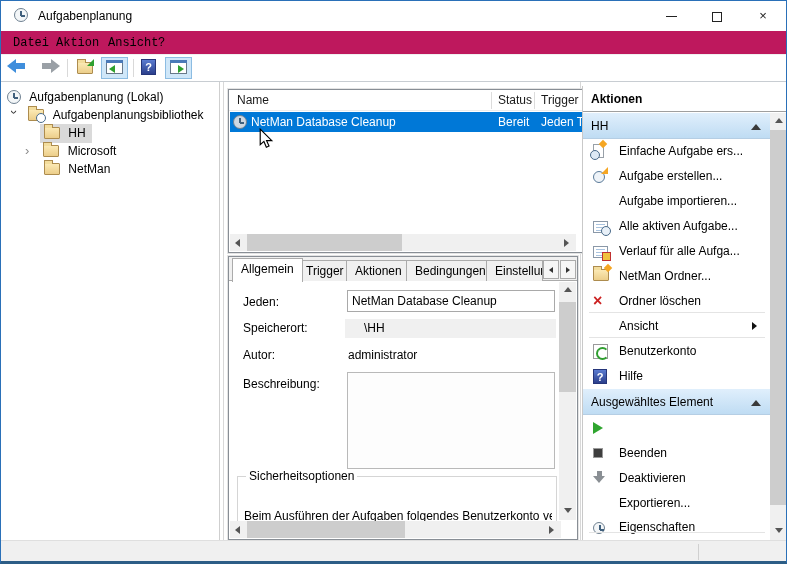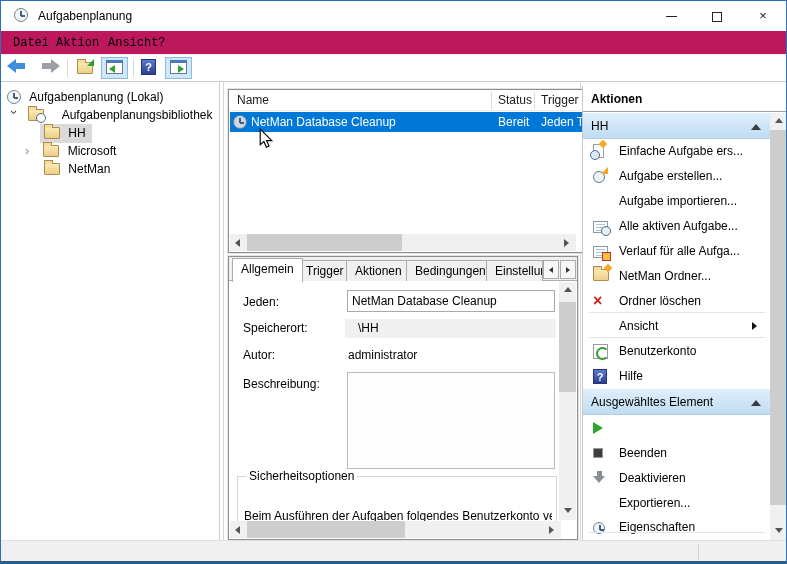--- a/index.html
+++ b/index.html
@@ -84,21 +84,21 @@
   #tabstrip { position:absolute; left:0; top:0; width:100%; height:24px; background:#f0f0f0; border-bottom:1px solid #ababab; }
   .tab { position:absolute; top:3px; height:21px; line-height:20px; padding:0 8px; background:#f0f0f0; border:1px solid #ababab; border-bottom:none; white-space:nowrap; overflow:hidden; }
   .tab.active { top:1px; height:24px; background:#fff; z-index:2; }
   .tab-scroll { position:absolute; top:3px; width:16px; height:19px; background:#f6f6f6; border:1px solid #ababab; }
   .tab-scroll::after { content:""; position:absolute; left:5px; top:6px; }
   .tab-scroll.l::after { border-right:4px solid #333; border-top:3px solid transparent; border-bottom:3px solid transparent; }
   .tab-scroll.r::after { border-left:4px solid #333; border-top:3px solid transparent; border-bottom:3px solid transparent; }
 
   .fld-label { position:absolute; left:14px; font-size:12px; }
   #name-input { position:absolute; left:118px; top:33px; width:208px; height:22px; border:1px solid #a9a9a9; background:#fff; font-family:"Liberation Sans",sans-serif; font-size:12px; padding:2px 4px; }
-  #loc-strip { position:absolute; left:116px; top:62px; width:211px; height:19px; background:#f0f0f0; line-height:19px; padding-left:13px; }
+  #loc-strip { position:absolute; left:116px; top:62px; width:211px; height:19px; background:#f0f0f0; line-height:19px; padding-left:19px; }
   #author-val { position:absolute; left:119px; top:91px; }
   #desc-box { position:absolute; left:118px; top:115px; width:208px; height:97px; border:1px solid #b9b9b9; background:#fdfdfd; resize:none; }
   #sec-fieldset { position:absolute; left:8px; top:212px; width:320px; height:66px; border:1px solid #d5d5d5; padding:4px 6px; }
   #sec-fieldset legend { font-size:12px; padding:0 3px; margin-left:2px; }
   #sec-text { position:absolute; left:6px; top:26px; width:308px; white-space:nowrap; overflow:hidden; }
 
   #detail-vscroll { position:absolute; right:1px; top:25px; width:17px; height:238px; background:#f0f0f0; }
   #detail-vscroll .thumb { position:absolute; left:0; top:20px; width:17px; height:90px; background:#cdcdcd; }
   #detail-hscroll { left:1px; width:331px; bottom:1px; }
   #detail-hscroll .thumb { left:17px; width:158px; }
@@ -175,21 +175,21 @@
 
   <div id="tree-panel">
     <div class="tree-sel"></div>
     <div class="tree-row" style="left:6px;top:6px">
       <span class="ic-clock" style="vertical-align:-3px"></span>
       <span style="margin-left:5px">Aufgabenplanung (Lokal)</span>
     </div>
     <div class="tree-row" style="left:8px;top:24px">
       <span class="chev exp">›</span>
       <span class="ic-folder ic-folder-clock" style="vertical-align:-2px;margin-left:6px"></span>
-      <span style="margin-left:14px">Aufgabenplanungsbibliothek</span>
+      <span style="margin-left:5px">Aufgabenplanungsbibliothek</span>
     </div>
     <div class="tree-row" style="left:43px;top:42px">
       <span class="ic-folder" style="vertical-align:-2px"></span>
       <span style="margin-left:5px">HH</span>
     </div>
     <div class="tree-row" style="left:24px;top:60px">
       <span class="chev">›</span>
       <span class="ic-folder" style="vertical-align:-2px;margin-left:5px"></span>
       <span style="margin-left:5px">Microsoft</span>
     </div>

